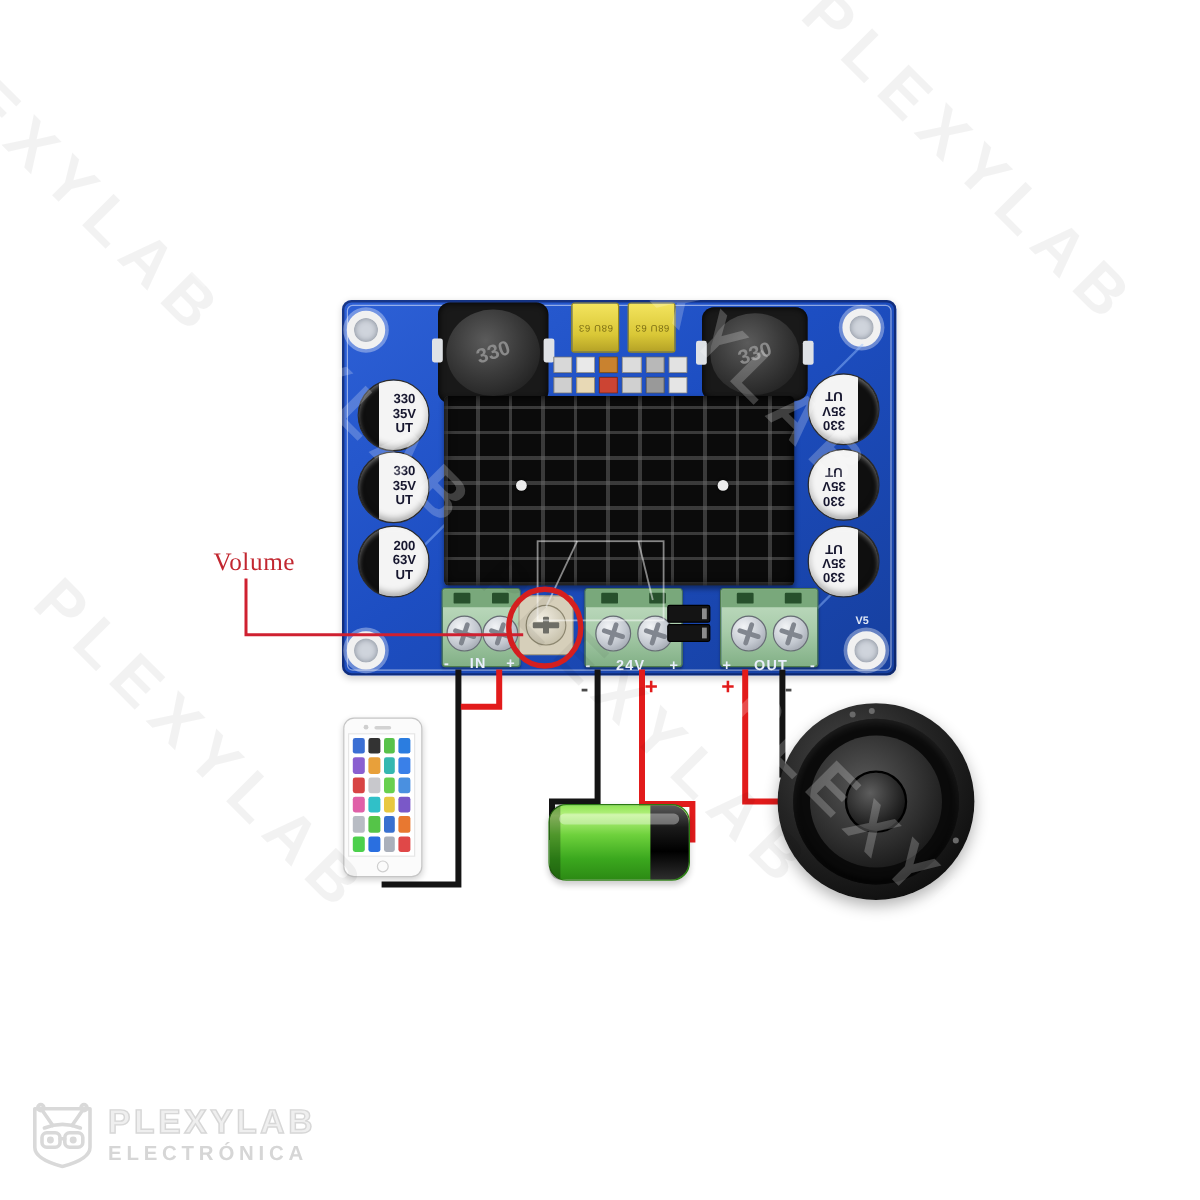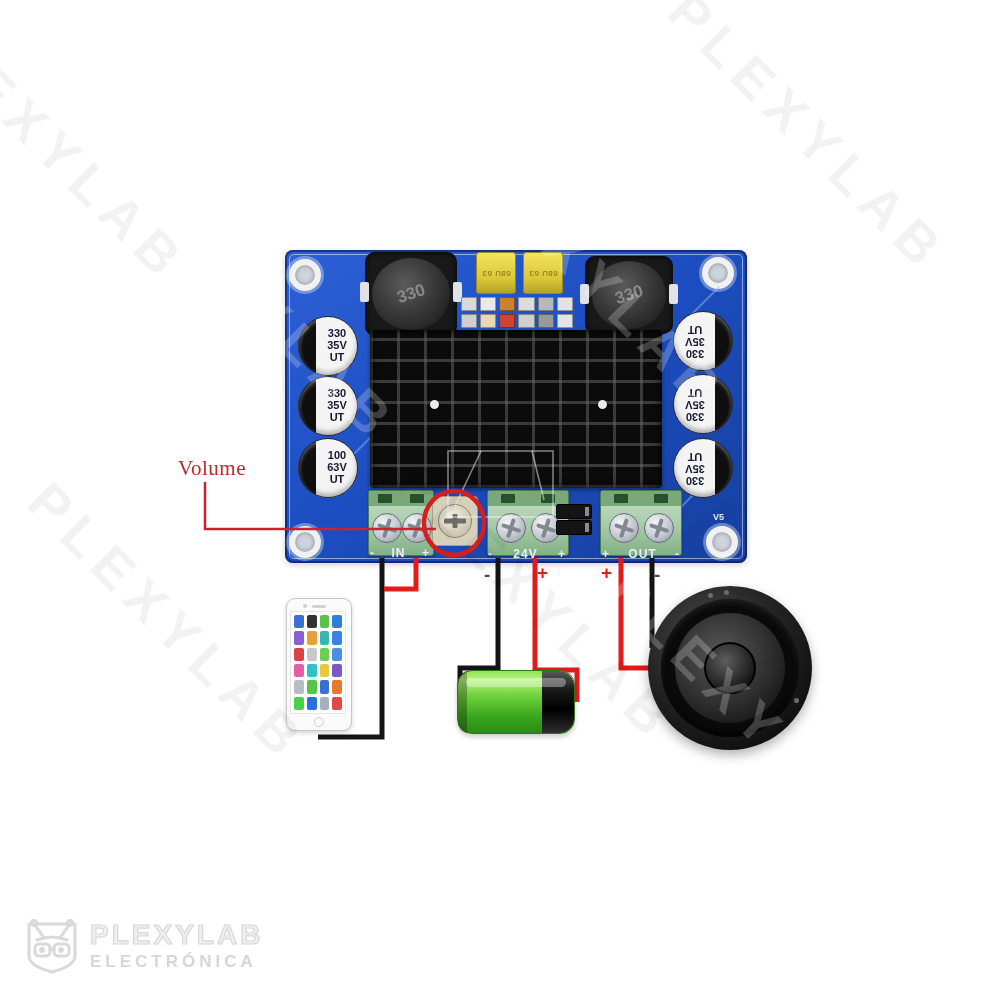--- a/index.html
+++ b/index.html
@@ -205,21 +205,21 @@
     </div>
     <div class="ecap left abs" style="left:13px;top:126px;">
       <div class="txt">
           <span>330</span>
           <span>35V</span>
           <span>UT</span>
         </div>
     </div>
     <div class="ecap left abs" style="left:13px;top:188px;">
       <div class="txt">
-          <span>100</span>
+          <span>200</span>
           <span>63V</span>
           <span>UT</span>
         </div>
     </div>
 
     <div class="ecap right abs" style="left:388px;top:61px;">
       <div class="txt">
           <span>330</span>
           <span>35V</span>
           <span>UT</span>

